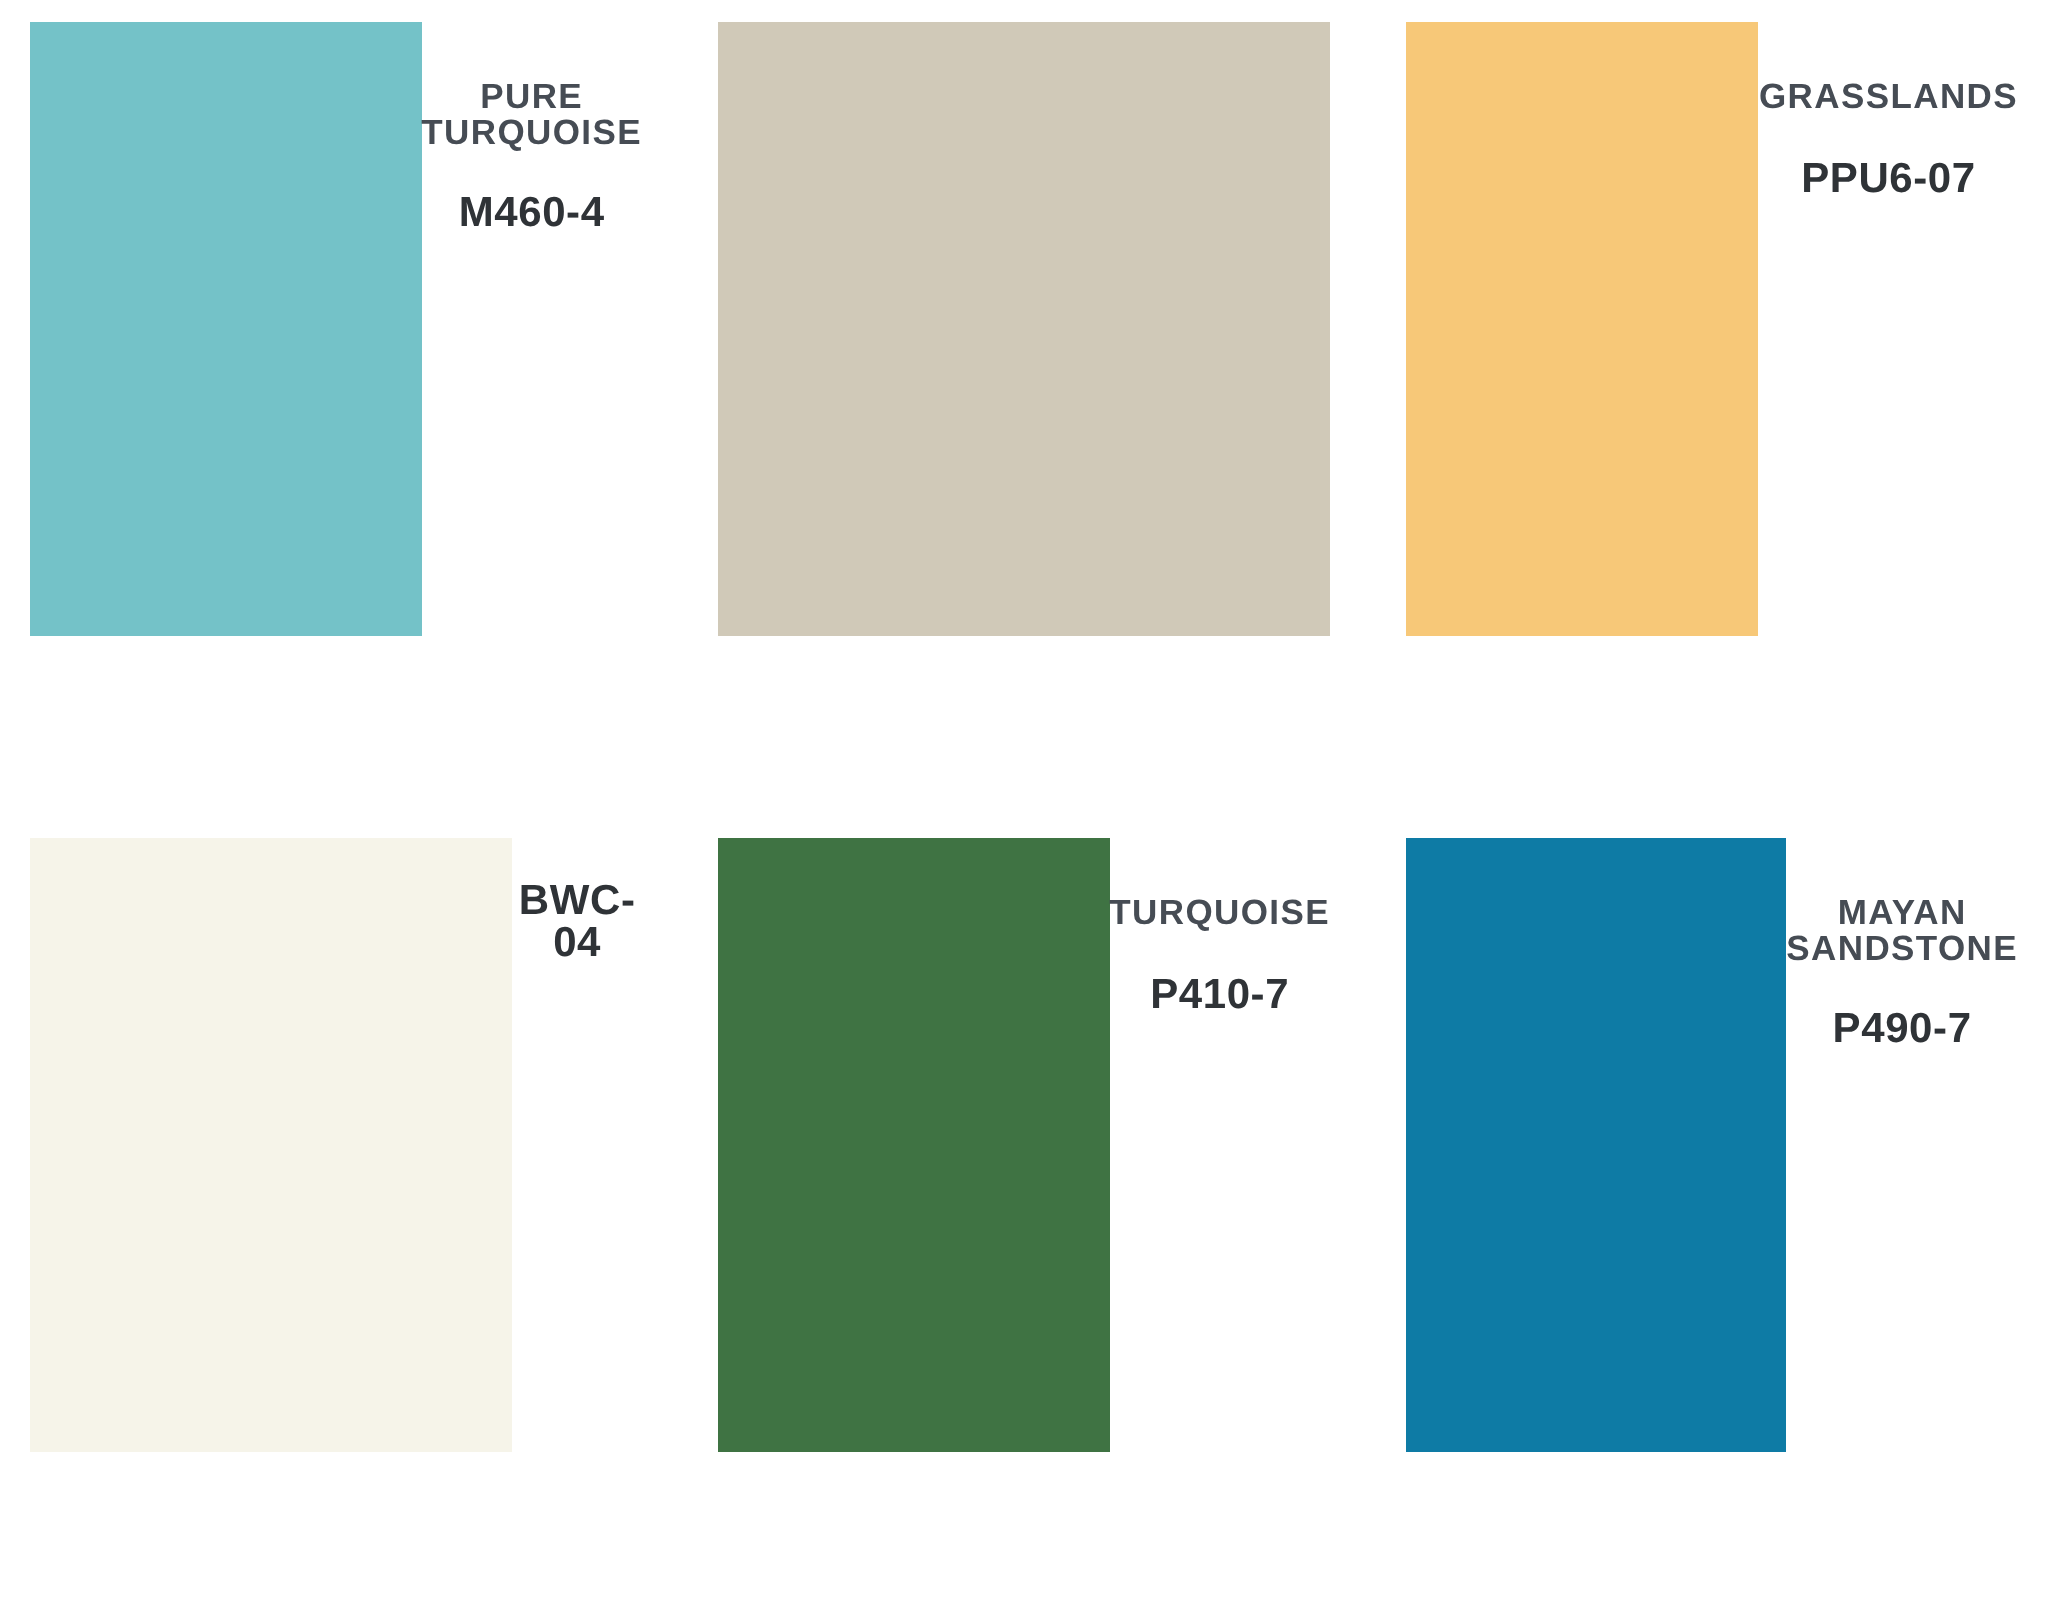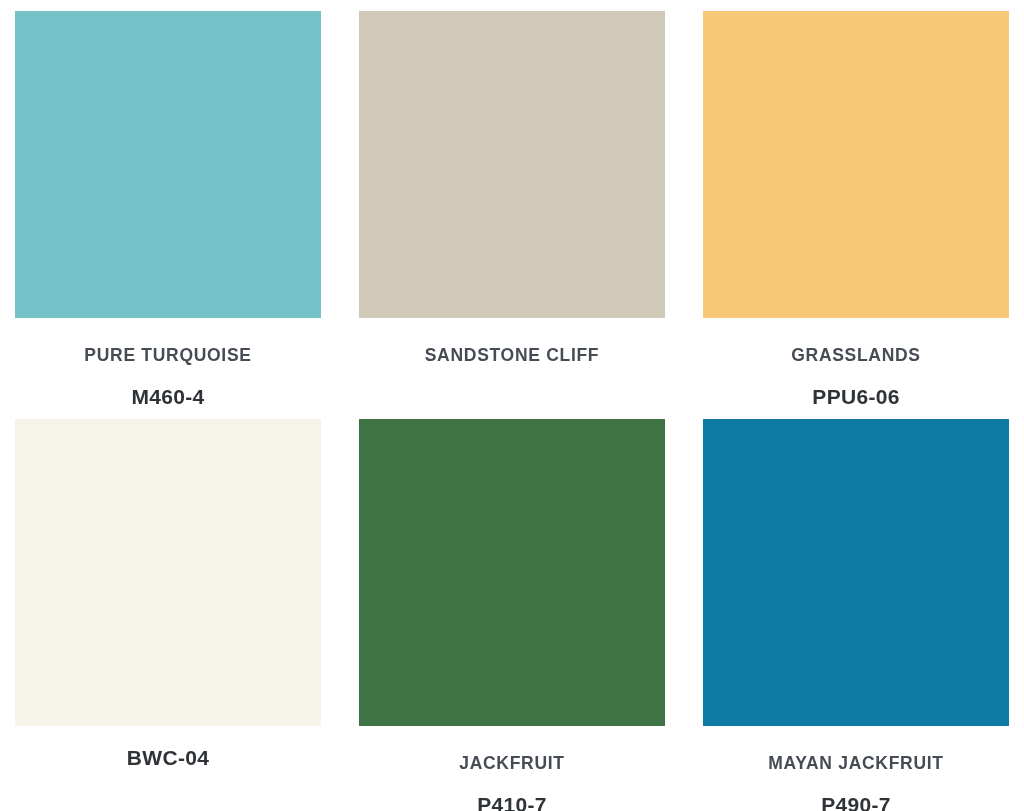--- a/index.html
+++ b/index.html
@@ -21,21 +21,20 @@
     padding: 11px 15px 0 15px;
     display: grid;
     grid-template-columns: repeat(3, 1fr);
     grid-template-rows: 408px 408px;
     column-gap: 38px;
     row-gap: 0px;
     background: #ffffff;
   }
   .swatch-card {
     display: flex;
-    flex-direction: column;
     align-items: stretch;
   }
   .swatch-chip {
     width: 100%;
     height: 307px;
     display: block;
   }
   .swatch-caption {
     text-align: center;
     padding-top: 0px;
@@ -72,48 +71,47 @@
     <div class="swatch-chip" style="background-color: rgb(116, 194, 200);"></div>
     <div class="swatch-caption">
       <span class="swatch-name">PURE TURQUOISE</span>
       <span class="swatch-code">M460-4</span>
     </div>
   </div>
 
   <div class="swatch-card">
     <div class="swatch-chip" style="background-color: rgb(208, 201, 184);"></div>
     <div class="swatch-caption">
-      <span class="swatch-name">SANDSTONE CLIFF</span>
     </div>
   </div>
 
   <div class="swatch-card">
     <div class="swatch-chip" style="background-color: rgb(247, 200, 120);"></div>
     <div class="swatch-caption">
       <span class="swatch-name">GRASSLANDS</span>
-      <span class="swatch-code">PPU6-06</span>
+      <span class="swatch-code">PPU6-07</span>
     </div>
   </div>
 
   <div class="swatch-card row-2">
     <div class="swatch-chip" style="background-color: rgb(246, 244, 233);"></div>
     <div class="swatch-caption">
       <span class="swatch-code">BWC-04</span>
     </div>
   </div>
 
   <div class="swatch-card row-2">
     <div class="swatch-chip" style="background-color: rgb(63, 115, 67);"></div>
     <div class="swatch-caption">
-      <span class="swatch-name">JACKFRUIT</span>
+      <span class="swatch-name">TURQUOISE</span>
       <span class="swatch-code">P410-7</span>
     </div>
   </div>
 
   <div class="swatch-card row-2">
     <div class="swatch-chip" style="background-color: rgb(14, 123, 165);"></div>
     <div class="swatch-caption">
-      <span class="swatch-name">MAYAN JACKFRUIT</span>
+      <span class="swatch-name">MAYAN SANDSTONE</span>
       <span class="swatch-code">P490-7</span>
     </div>
   </div>
 
 </div>
 
 </body></html>

